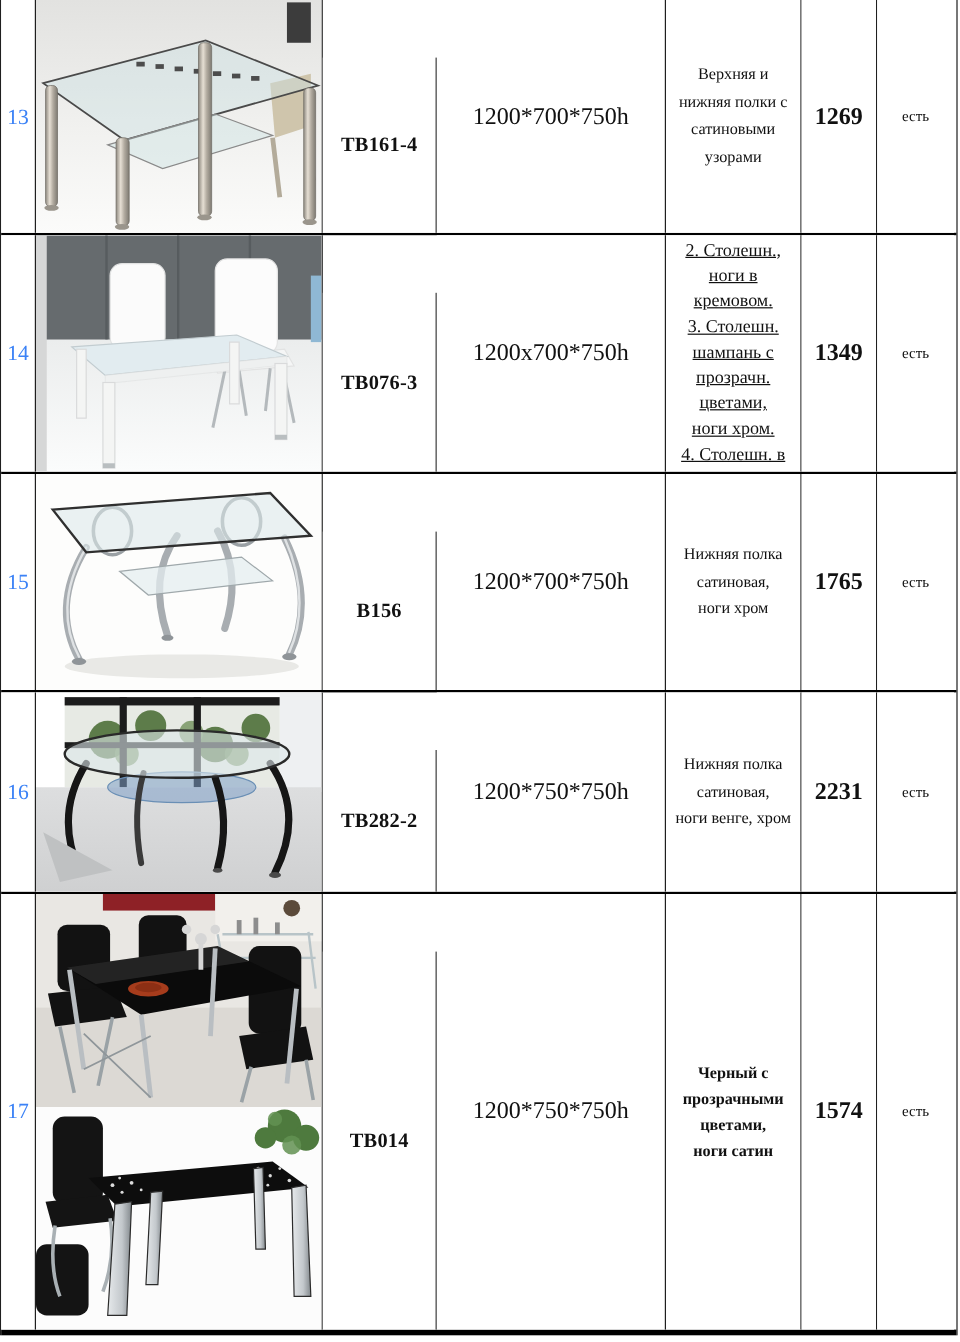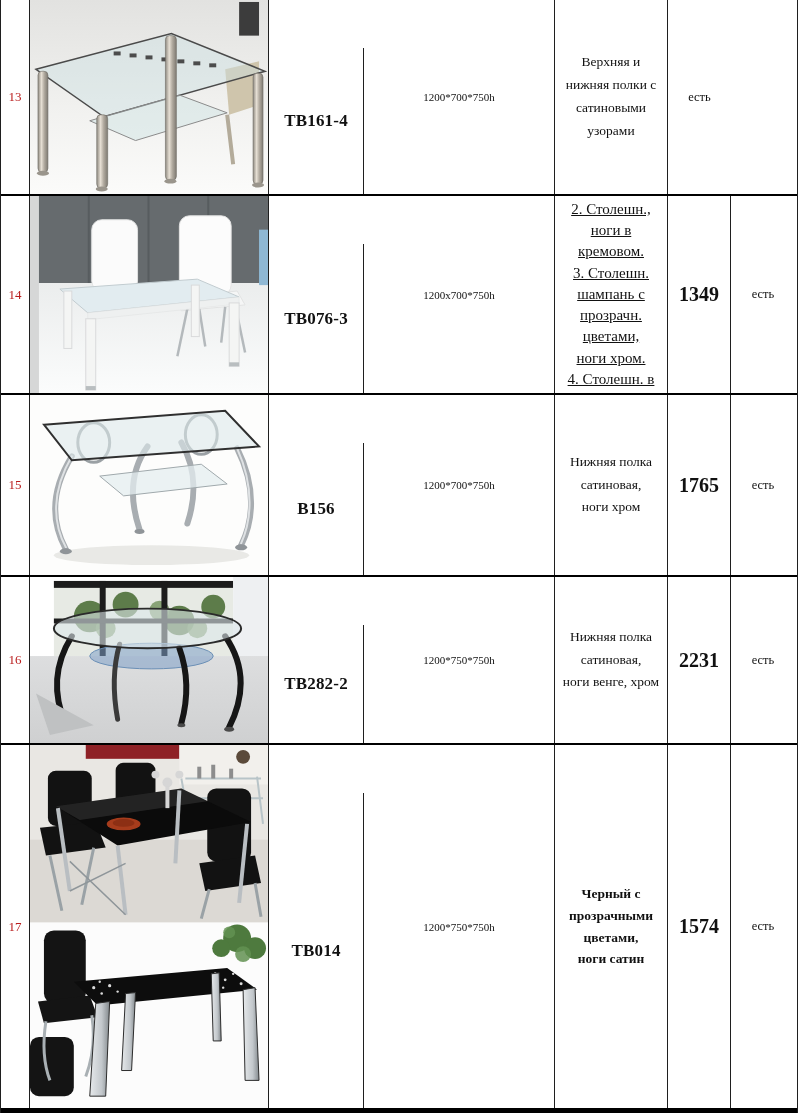--- a/index.html
+++ b/index.html
@@ -23,25 +23,25 @@
   .row.r17{height:368px;border-bottom:5px solid #000;}
   .cell{
     border-right:1px solid #1f1f1f;
     display:flex;align-items:center;justify-content:center;
     text-align:center;
     box-sizing:border-box;
     overflow:hidden;
     background:#fff;
   }
   .cell:last-child{border-right:none;}
-  .num{font-size:13px;color:#b91c1c;}
+  .num{font-size:18px;color:#3b82f6;}
   .photo{padding:0;align-items:stretch;justify-content:stretch;}
   .photo svg{width:100%;height:100%;display:block;}
   .model{font-weight:bold;font-size:17px;letter-spacing:.2px;margin-top:48px;}
-  .dims{font-size:11px;}
+  .dims{font-size:20px;}
   .desc{font-size:13.5px;line-height:1.7;white-space:pre-line;padding:2px 3px;}
   .r14 .desc{font-size:15px;line-height:1.42;text-decoration:underline;}
   .r17 .desc{line-height:1.6;font-weight:bold;}
   .price{font-weight:bold;font-size:20px;}
   .avail{font-size:12.5px;}
 </style>
 </head>
 <body>
 
 <div class="price-table">
@@ -91,20 +91,21 @@
             <ellipse cx="229" cy="187" rx="6" ry="2.5"></ellipse>
         </g>
       </svg>
     </div>
     <div class="cell model">TB161-4</div>
     <div class="cell dims">1200*700*750h</div>
     <div class="cell desc">Верхняя и
 нижняя полки с
 сатиновыми
 узорами</div>
+    <div class="cell price">1269</div>
     <div class="cell avail">есть</div>
   </div>
 
   <div class="row r14">
     <div class="cell num">14</div>
     <div class="cell photo">
       <svg viewBox="0 0 239 199" preserveAspectRatio="none">
         <defs>
           <linearGradient id="fl14" x1="0" y1="0" x2="0" y2="1">
             <stop offset="0" stop-color="#ebeded"></stop>

